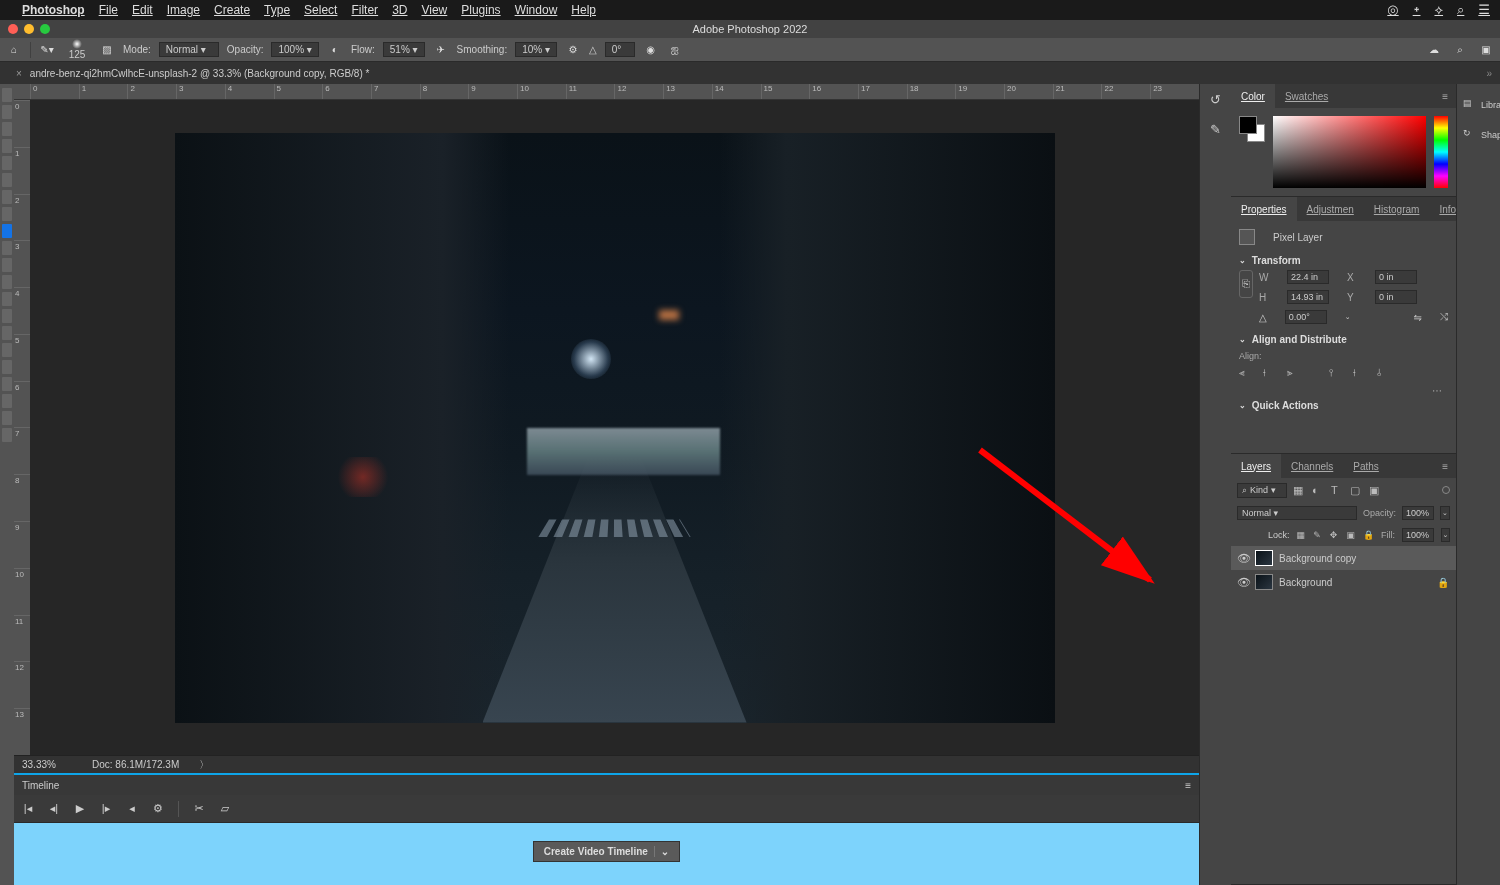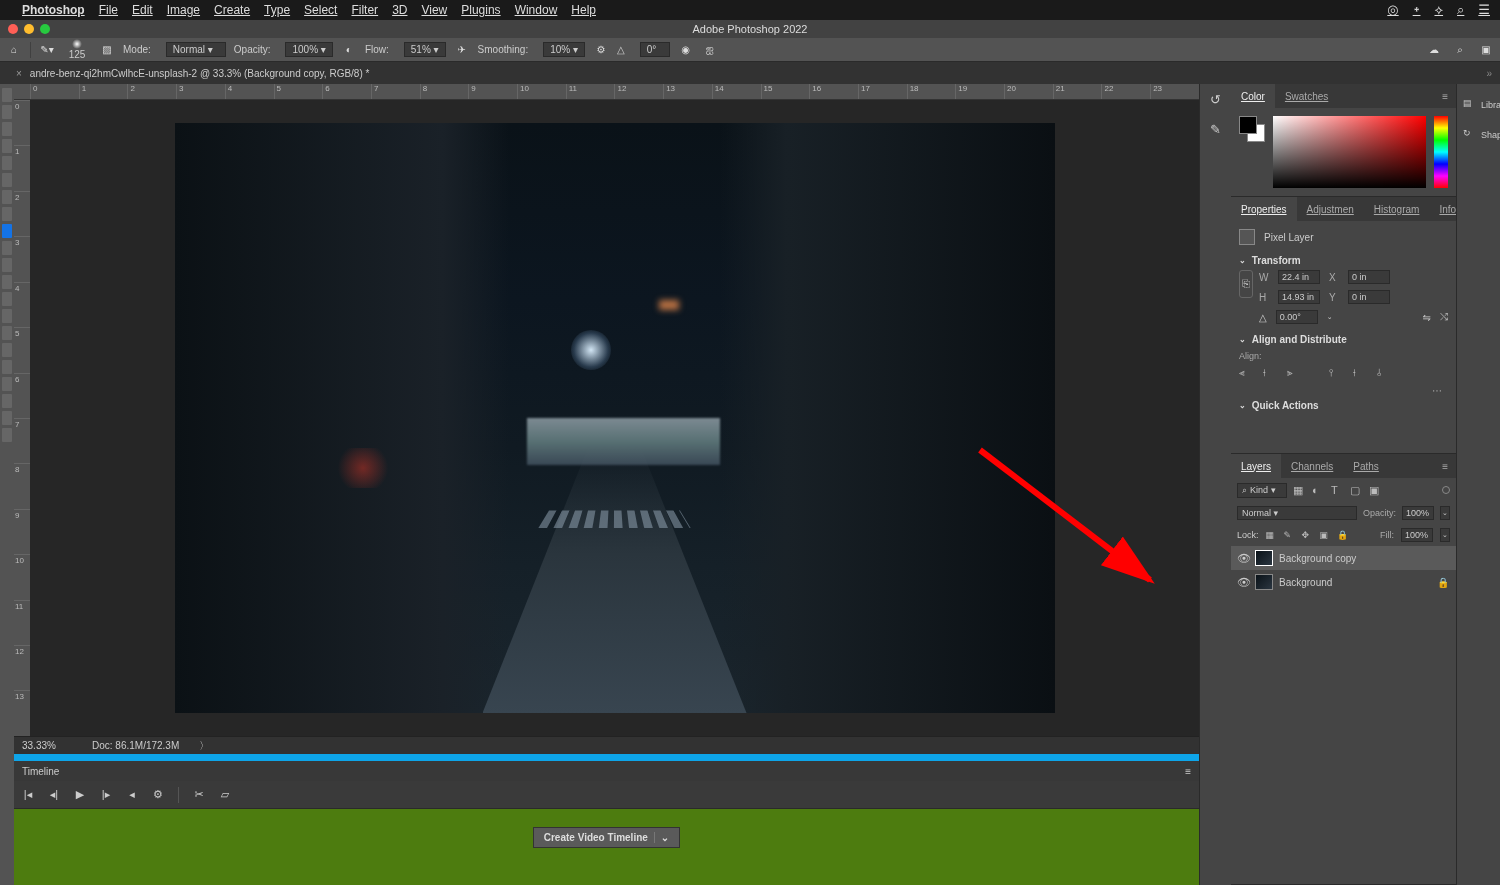--- a/index.html
+++ b/index.html
@@ -15,21 +15,21 @@
 
 .title-bar { height: 18px; background: #424242; display: flex; align-items: center; padding-left: 8px; font-size: 11px; color: #ddd; position: relative; }
 .traffic { display: flex; gap: 6px; margin-right: 12px; }
 .tl { width: 10px; height: 10px; border-radius: 50%; }
 .tl.r { background: #ff5f56; } .tl.y { background: #ffbd2e; } .tl.g { background: #27c93f; }
 .title-bar .title { position: absolute; left: 50%; transform: translateX(-50%); }
 
 
 .options-bar { height: 24px; background: #535353; display: flex; align-items: center; padding: 0 6px; gap: 8px; font-size: 10px; border-bottom: 1px solid #2a2a2a; }
 .options-bar .sep { width: 1px; height: 16px; background: #404040; }
-.ob-item { display: flex; align-items: center; gap: 15px; }
+.ob-item { display: flex; align-items: center; gap: 8px; }
 .ob-drop { background: #3a3a3a; padding: 1px 6px; border: 1px solid #2a2a2a; min-width: 60px; }
 .ob-drop.sm { min-width: 30px; }
 .home-icon, .ob-icon { width: 16px; height: 16px; display: flex; align-items: center; justify-content: center; color: #ddd; }
 .brush-preview { width: 28px; height: 24px; display: flex; flex-direction: column; align-items: center; justify-content: center; }
 .brush-dot { width: 10px; height: 10px; border-radius: 50%; background: radial-gradient(circle,#fff 0%,transparent 70%); }
 .brush-size-lbl { font-size: 10px; color: #ccc; }
 .options-right { margin-left: auto; display: flex; gap: 10px; }
 
 
 .doc-tabs { height: 22px; background: #323232; display: flex; align-items: center; padding-left: 8px; font-size: 10px; }
@@ -56,21 +56,21 @@
 .bldg-r { position:absolute; right:0; top:0; width:38%; height:100%; background: linear-gradient(270deg,#0a0f13 0%,#182026 80%,transparent 100%); }
 .road { position:absolute; left:35%; bottom:0; width:30%; height:45%; background: linear-gradient(180deg,transparent 0%,#2a353d 40%,#384550 100%); clip-path: polygon(40% 0,60% 0,100% 100%,0 100%); }
 .crosswalk { position:absolute; left:42%; bottom:30%; width:16%; height:6%; background: repeating-linear-gradient(90deg,#9ab 0 8px,transparent 8px 14px); transform: perspective(200px) rotateX(60deg); opacity:0.5; }
 .train { position:absolute; left:40%; top:50%; width:22%; height:8%; background: linear-gradient(180deg,#c5d5dd 0%,#8aa 50%,#567 100%); opacity: 0.6; filter: blur(1px); }
 .red-glow { position:absolute; left:18%; top:55%; width:60px; height:40px; background: radial-gradient(circle,rgba(255,60,40,0.4) 0%,transparent 70%); }
 
 .status-bar { height: 18px; background: #323232; display: flex; align-items: center; padding: 0 8px; font-size: 10px; gap: 20px; border-top: 1px solid #222; }
 .status-bar .z { min-width: 50px; }
 
 
-.timeline { height: 131px; background: #4d7c0f; border-top: 7px solid #0ea5e9; }
+.timeline { height: 112px; background: #7dd3fc; border-top: 2px solid #0ea5e9; }
 .tl-head { height: 20px; background: #383838; display: flex; align-items: center; padding: 0 8px; font-size: 10px; }
 .tl-head .tlm { margin-left: auto; }
 .tl-controls { height: 28px; display: flex; align-items: center; padding: 0 8px; gap: 14px; border-bottom: 1px solid #2a2a2a; background: #3a3a3a; }
 .tl-ctrl { width: 12px; height: 12px; color: #ccc; display:flex; align-items:center; justify-content:center; }
 .tl-vsep { width: 1px; height: 16px; background: #555; }
 .tl-body { flex:1; display:flex; align-items:center; justify-content:center; height: 56px; }
 .create-timeline { background: #5a5a5a; border: 1px solid #333; padding: 4px 10px; font-size: 10px; color: #ddd; display: flex; align-items: center; font-weight: bold; }
 .ct-drop { margin-left: 6px; padding-left: 6px; border-left: 1px solid #777; }
 
 
@@ -89,21 +89,21 @@
 .color-body { padding: 8px; display: flex; gap: 8px; }
 .fgbg { position: relative; width: 26px; height: 26px; }
 .fg { position: absolute; top: 0; left: 0; width: 18px; height: 18px; background: #000; border: 1px solid #888; }
 .bg { position: absolute; bottom: 0; right: 0; width: 18px; height: 18px; background: #fff; border: 1px solid #888; }
 .color-field { flex: 1; height: 72px; background: linear-gradient(to right,#fff,#f00); position: relative; }
 .color-field::after { content:""; position:absolute; inset:0; background: linear-gradient(to top,#000,transparent); }
 .hue-strip { width: 14px; height: 72px; background: linear-gradient(180deg,#f00,#ff0,#0f0,#0ff,#00f,#f0f,#f00); }
 
 
 .props-body { padding: 8px; font-size: 10px; }
-.props-row { display: flex; align-items: center; gap: 9px; margin-bottom: 6px; }
+.props-row { display: flex; align-items: center; gap: 18px; margin-bottom: 6px; }
 .props-head { display: flex; align-items: center; gap: 6px; padding: 4px 0; font-weight: bold; font-size: 10px; color: #ddd; }
 .props-head .chev { font-size: 8px; }
 .pixel-layer-ic { width: 16px; height: 16px; background: #555; border: 1px solid #888; }
 .prop-field { background: #3a3a3a; border: 1px solid #2a2a2a; padding: 1px 3px; min-width: 42px; font-size: 9px; }
 .prop-lbl { color: #aaa; min-width: 10px; }
 .link-ic { width: 14px; height: 28px; border: 1px solid #666; border-radius: 3px; display:flex; align-items:center; justify-content:center; font-size:10px; }
 .align-row { display: flex; gap: 10px; padding: 4px 0; }
 .align-ic { width: 14px; height: 14px; color: #bbb; }
 .dots { text-align: right; padding-right: 6px; color: #aaa; }
 
@@ -111,21 +111,21 @@
 .layers-panel { flex: 1; display: flex; flex-direction: column; }
 .layers-filter { padding: 4px 6px; display: flex; align-items: center; gap: 6px; height: 24px; }
 .kind-drop { background: #3a3a3a; border: 1px solid #2a2a2a; padding: 1px 4px; font-size: 9px; display:flex; align-items:center; gap:3px; min-width: 50px; }
 .filter-ic { width: 13px; height: 13px; color: #bbb; }
 .filter-toggle { margin-left: auto; width: 8px; height: 8px; border-radius: 50%; border: 1px solid #888; }
 .layers-blend { padding: 3px 6px; display: flex; align-items: center; gap: 6px; height: 22px; font-size: 9px; }
 .blend-drop { background: #3a3a3a; border: 1px solid #2a2a2a; padding: 1px 4px; flex: 1; }
 .opac-lbl { color: #aaa; }
 .opac-v { background: #3a3a3a; padding: 1px 3px; border: 1px solid #2a2a2a; min-width: 32px; }
 .opac-dd { width: 10px; background:#3a3a3a; border:1px solid #2a2a2a; text-align:center; font-size:7px; padding:2px 0; }
-.layers-lock { padding: 3px 6px; display: flex; align-items: center; gap: 7px; font-size: 9px; height: 22px; }
+.layers-lock { padding: 3px 6px; display: flex; align-items: center; gap: 7px; font-size: 9px; height: 22px; margin-left: 31px; }
 .lock-ic { width: 11px; height: 11px; color: #bbb; }
 .layers-list { flex: 1; }
 .layer-row { display: flex; align-items: center; height: 24px; padding: 0 6px; gap: 6px; font-size: 10px; }
 .layer-row.sel { background: #5a5a5a; }
 .eye { width: 12px; font-size: 11px; color: #ccc; }
 .thumb { width: 18px; height: 16px; background: linear-gradient(135deg,#0a1218,#2a3540); border: 1px solid #888; }
 .layer-row.sel .thumb { border: 1px solid #fff; }
 .lock { margin-left: auto; color: #aaa; font-size: 10px; }
 
 

